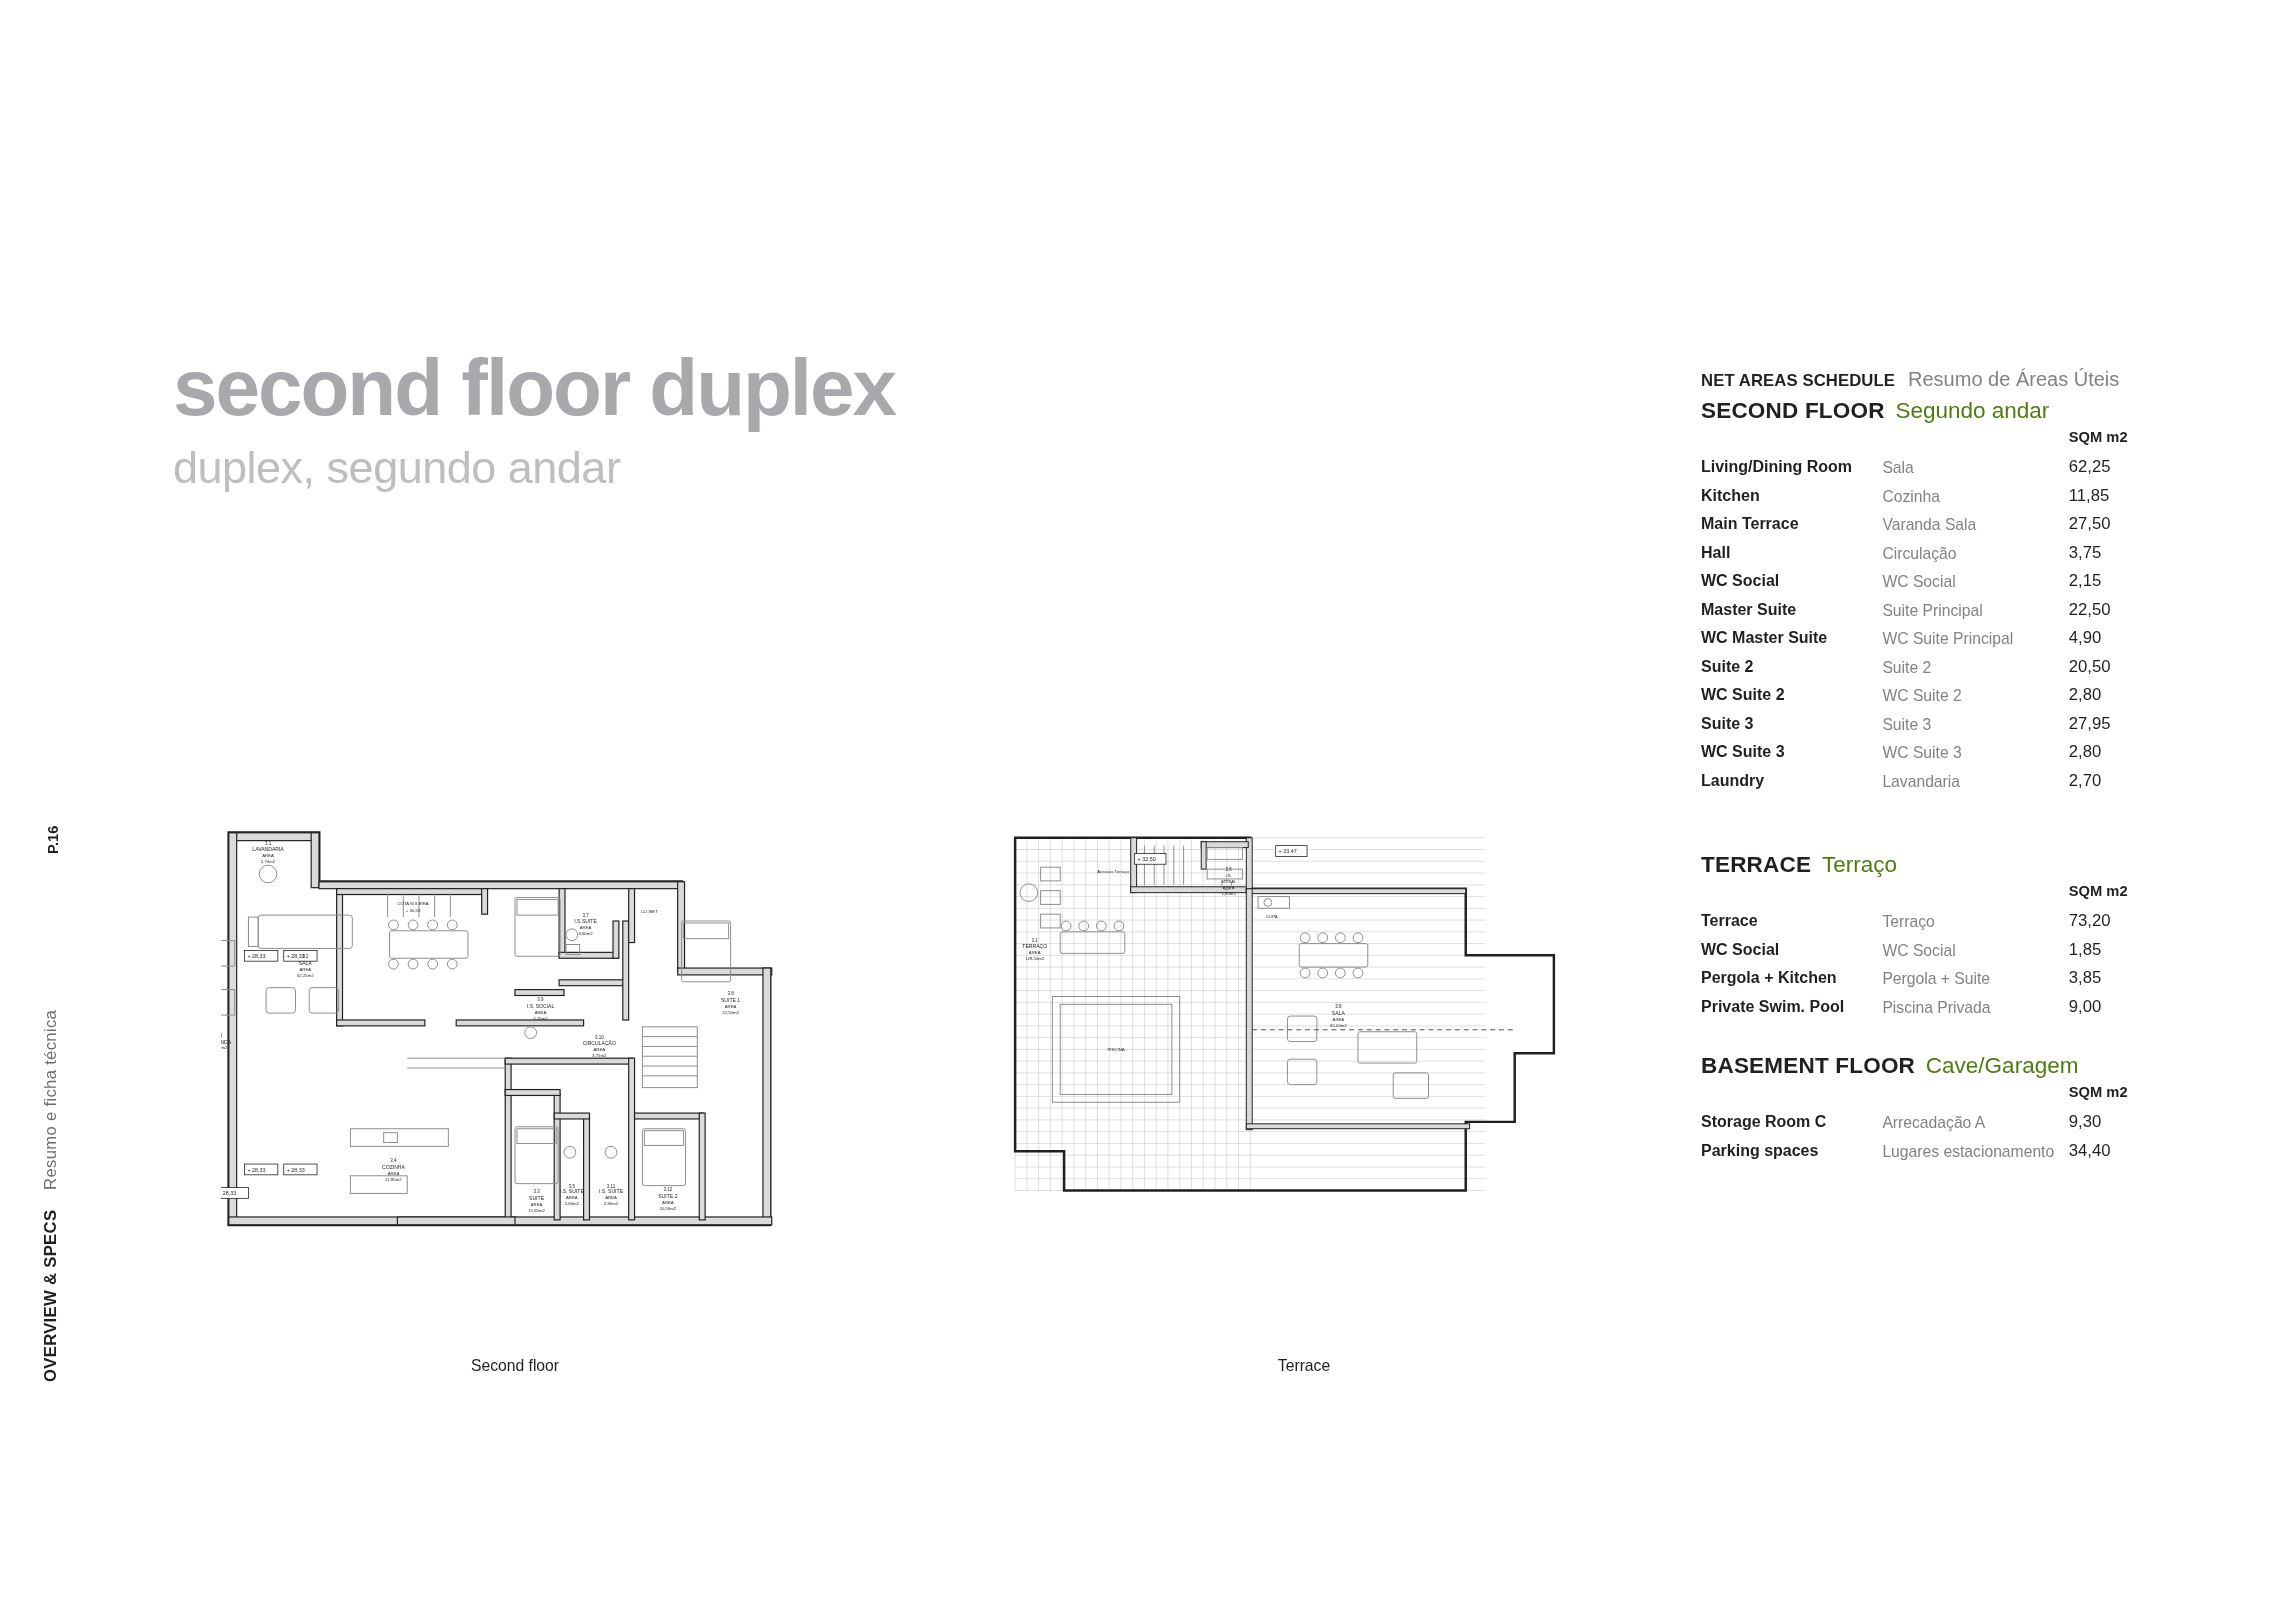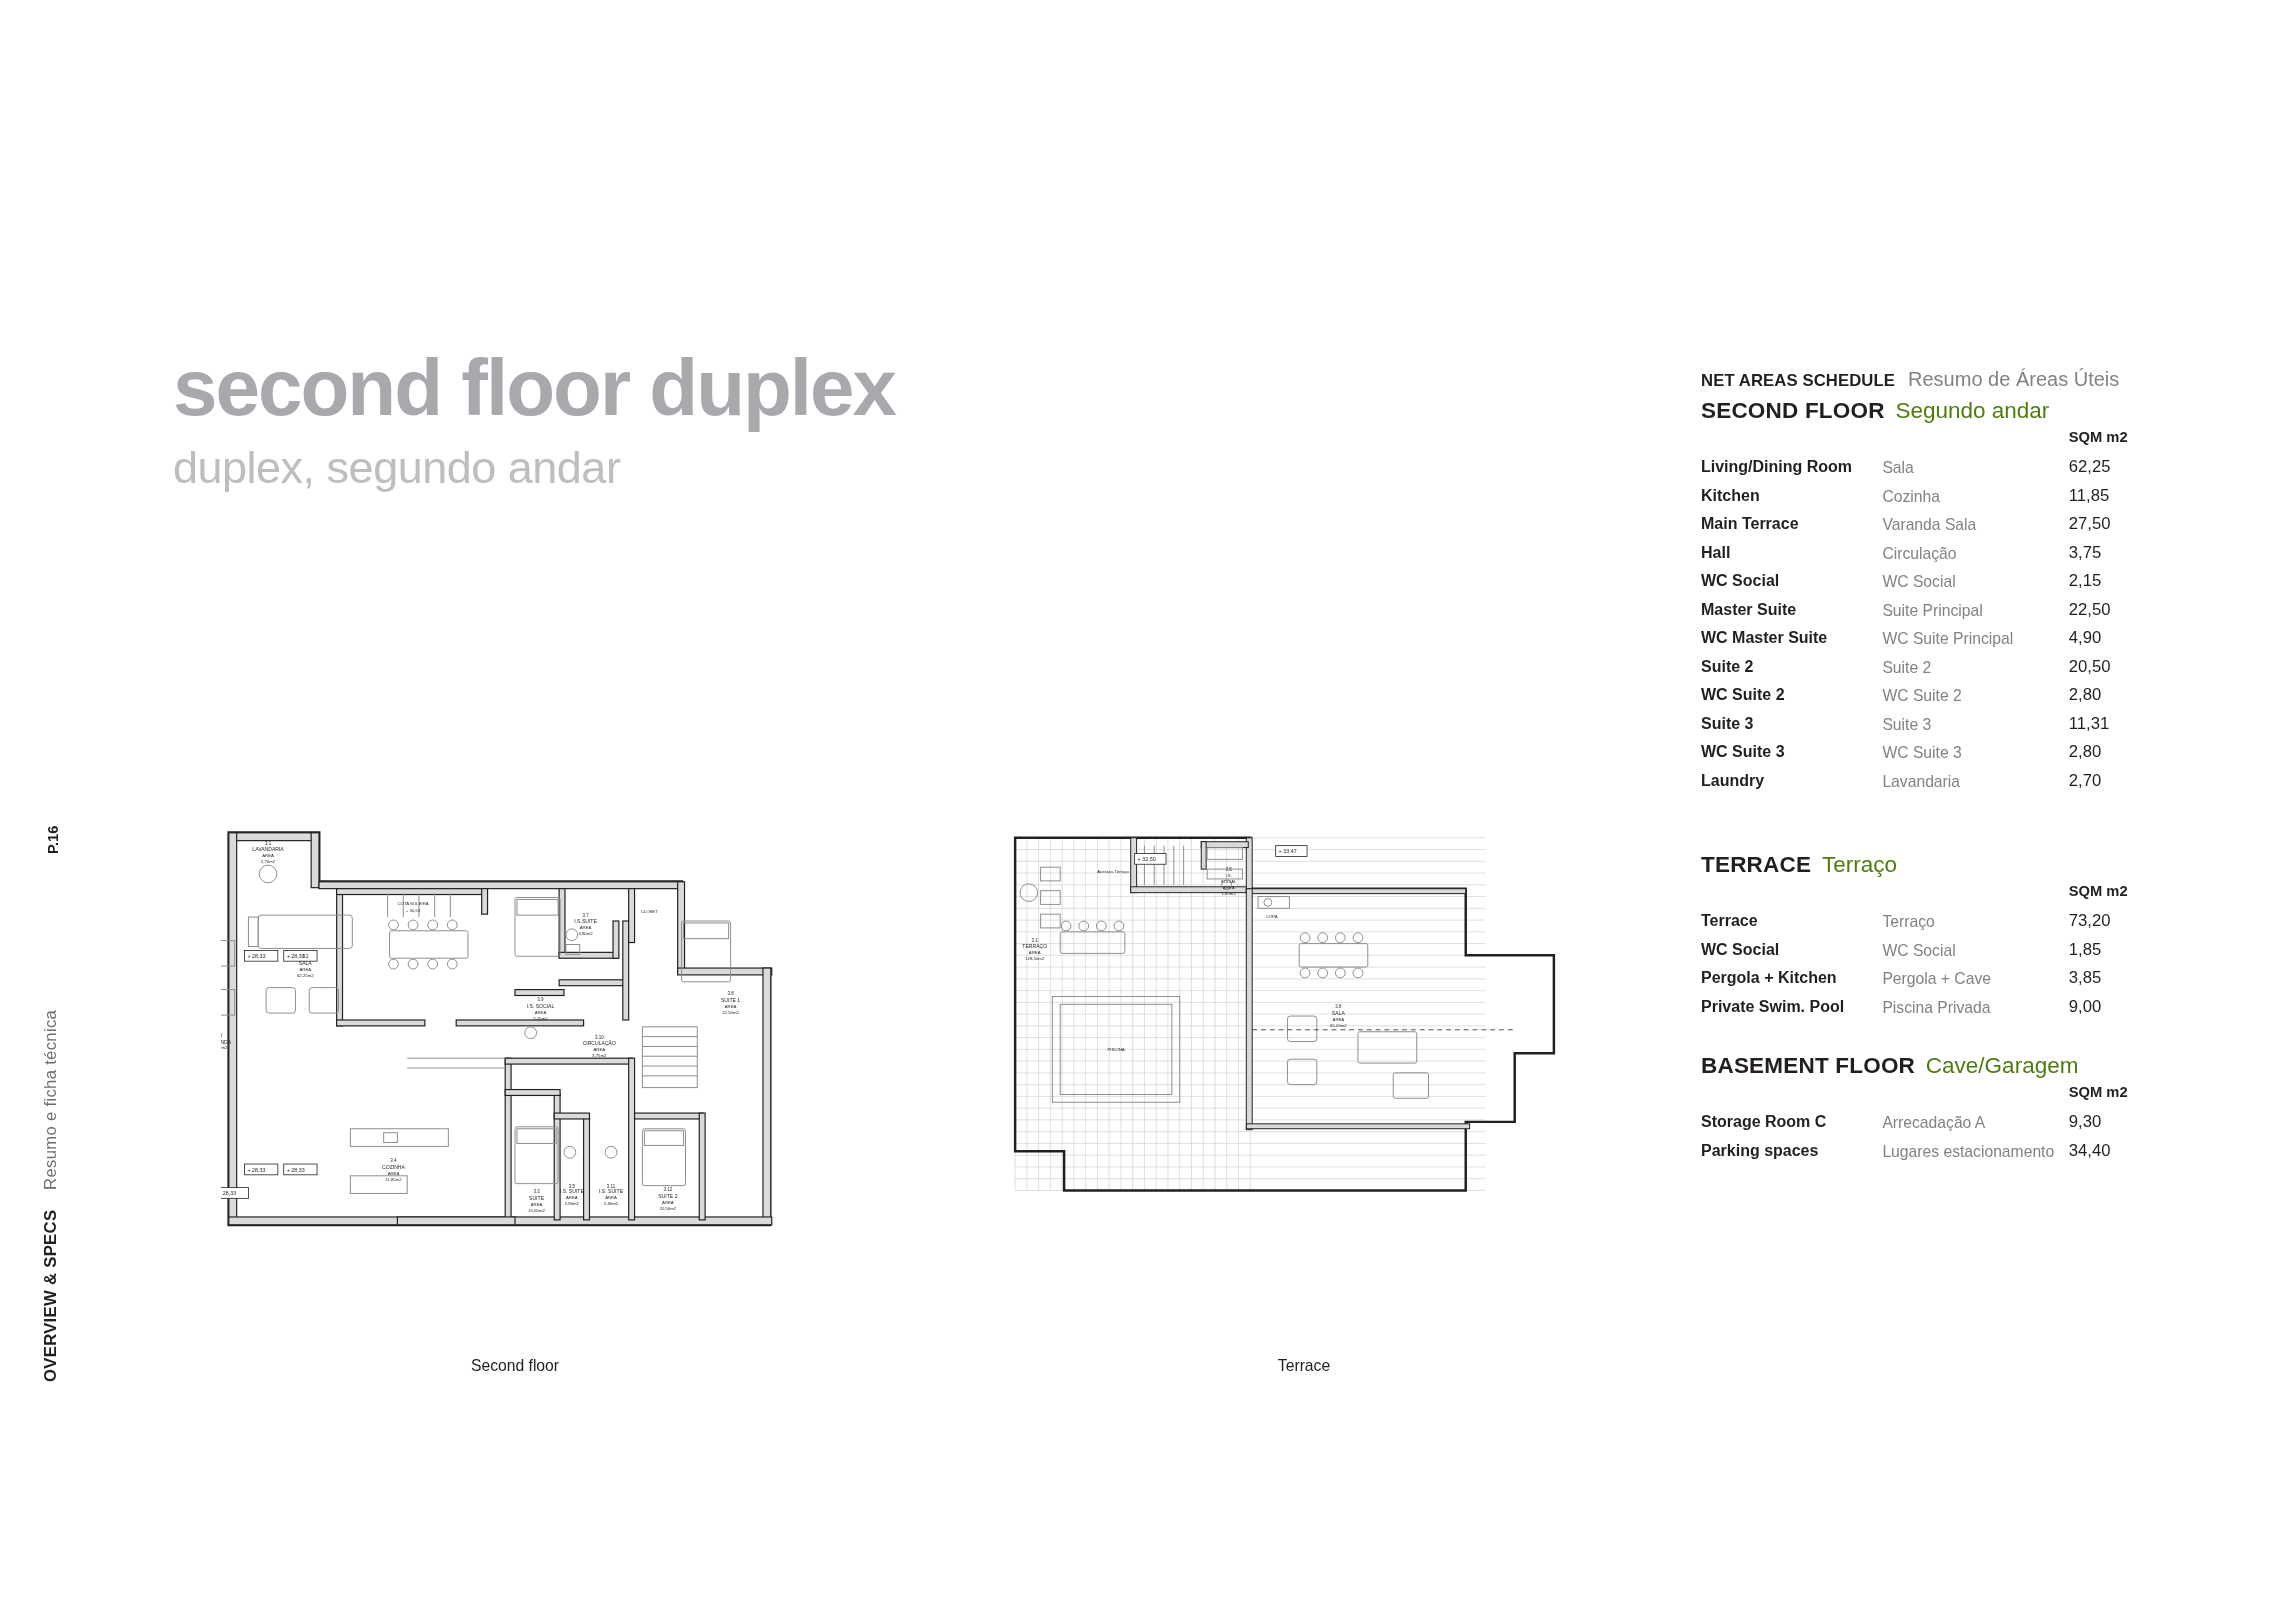--- a/index.html
+++ b/index.html
@@ -250,21 +250,21 @@
       <td class="r-sqm">20,50</td>
     </tr>
     <tr>
       <td class="r-en">WC Suite 2</td>
       <td class="r-pt">WC Suite 2</td>
       <td class="r-sqm">2,80</td>
     </tr>
     <tr>
       <td class="r-en">Suite 3</td>
       <td class="r-pt">Suite 3</td>
-      <td class="r-sqm">11,31</td>
+      <td class="r-sqm">27,95</td>
     </tr>
     <tr>
       <td class="r-en">WC Suite 3</td>
       <td class="r-pt">WC Suite 3</td>
       <td class="r-sqm">2,80</td>
     </tr>
     <tr>
       <td class="r-en">Laundry</td>
       <td class="r-pt">Lavandaria</td>
       <td class="r-sqm">2,70</td>
@@ -295,21 +295,21 @@
       <td class="r-pt">Terraço</td>
       <td class="r-sqm">73,20</td>
     </tr>
     <tr>
       <td class="r-en">WC Social</td>
       <td class="r-pt">WC Social</td>
       <td class="r-sqm">1,85</td>
     </tr>
     <tr>
       <td class="r-en">Pergola + Kitchen</td>
-      <td class="r-pt">Pergola + Cave</td>
+      <td class="r-pt">Pergola + Suite</td>
       <td class="r-sqm">3,85</td>
     </tr>
     <tr>
       <td class="r-en">Private Swim. Pool</td>
       <td class="r-pt">Piscina Privada</td>
       <td class="r-sqm">9,00</td>
     </tr>
   </tbody>
     </table>
 

